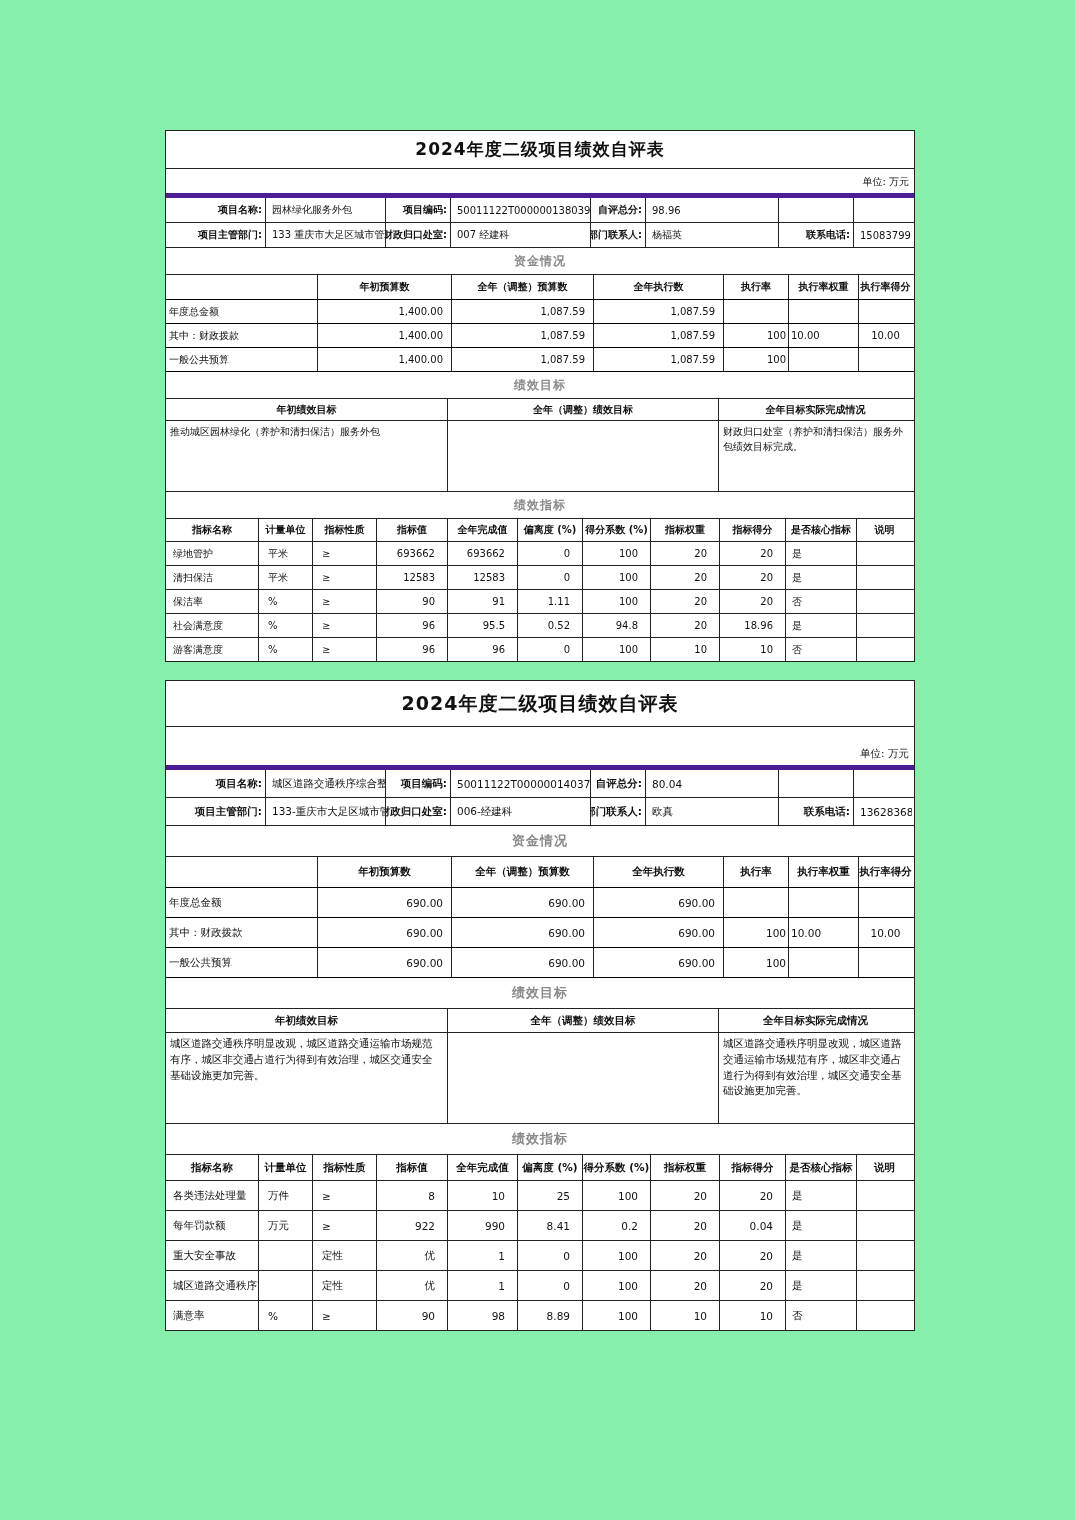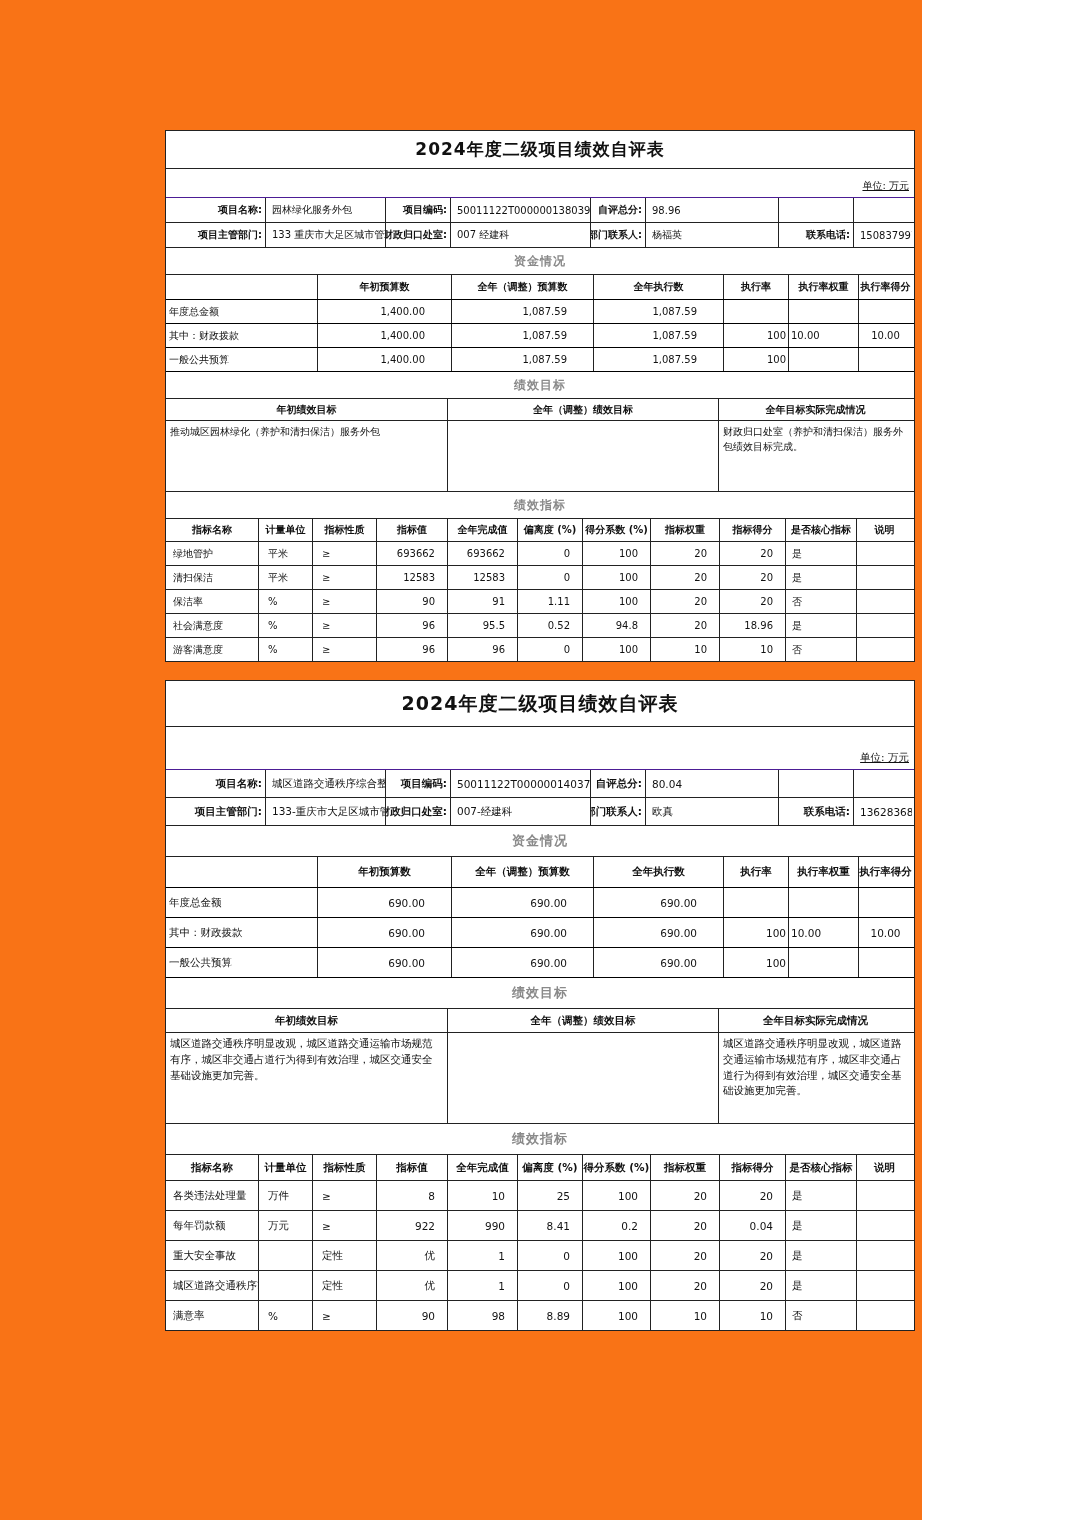--- a/index.html
+++ b/index.html
@@ -1,49 +1,49 @@
 <!DOCTYPE html>
 <html><head>
 <meta charset="utf-8">
 <style>
   html,body{margin:0;padding:0;background:#ffffff;}
   body{width:1075px;height:1520px;font-family:"DejaVu Sans","Liberation Sans",sans-serif;color:#111;}
-  .sheet{position:relative;width:922px;height:1520px;background:#f97316;overflow:hidden;}
+  .sheet{position:relative;width:1075px;height:1520px;background:#86efac;overflow:hidden;}
 
   .report{position:absolute;left:165px;width:748px;border:1.5px solid #222;background:#fff;}
   .t1{top:130px;--fs:10px;--fs-small:10px;--fs-title:17px;--fs-banner:12px;
       --h-title:37px;--h-unit:29px;--h-info:24px;--h-banner:26px;--h-fundhead:24px;--h-fundrow:23px;
       --h-goalhead:21px;--h-goal:70px;--h-indhead:22px;--h-indrow:23px;}
   .t2{top:680px;--fs:10.5px;--fs-small:10.5px;--fs-title:19px;--fs-banner:13px;
       --h-title:45px;--h-unit:43px;--h-info:27px;--h-banner:30px;--h-fundhead:30px;--h-fundrow:29px;
       --h-goalhead:23px;--h-goal:90px;--h-indhead:25px;--h-indrow:29px;}
 
   .title-row{height:var(--h-title);display:flex;align-items:center;justify-content:center;border-bottom:1px solid #222;}
   .title-row h1{margin:0;font-size:var(--fs-title);font-weight:bold;letter-spacing:1px;}
   .unit-row{height:var(--h-unit);display:flex;align-items:flex-end;justify-content:flex-end;
-            padding:0 5px 4px 0;border-bottom:1px solid #4c1d95;font-size:var(--fs-small);box-sizing:border-box;text-decoration:underline;}
+            padding:0 5px 4px 0;border-bottom:5px solid #4c1d95;font-size:var(--fs-small);box-sizing:border-box;}
 
   .cell{box-sizing:border-box;display:flex;align-items:center;overflow:hidden;white-space:nowrap;
         font-size:var(--fs);border-right:1px solid #222;min-width:0;}
   .cell:last-child{border-right:none;}
 
   .info-row{display:grid;grid-template-columns:100px 120px 65px 140px 55px 133px 75px 58px;
             height:var(--h-info);border-bottom:1px solid #222;}
   .info-label{justify-content:flex-end;font-weight:bold;padding-right:3px;}
   .info-value{padding-left:6px;}
 
   .banner{height:var(--h-banner);display:flex;align-items:center;justify-content:center;
           font-weight:bold;color:#8a8a8a;font-size:var(--fs-banner);border-bottom:1px solid #222;letter-spacing:1px;}
 
   .fund-row{display:grid;grid-template-columns:152px 134px 142px 130px 65px 70px 53px;
             height:var(--h-fundrow);border-bottom:1px solid #000000;}
   .fund-head{height:var(--h-fundhead);}
   .fund-head .cell{justify-content:center;font-weight:bold;padding:0;}
   .fc0{padding-left:3px;}
-  .fc1,.fc2,.fc3{justify-content:flex-end;padding-right:26px;}
+  .fc1,.fc2,.fc3{justify-content:flex-end;padding-right:8px;}
   .fc4{justify-content:flex-end;padding-right:2px;}
   .fc5{padding-left:2px;}
   .fc6{justify-content:center;}
 
   .goals-row{display:grid;grid-template-columns:282px 271px 193px;}
   .goals-head{height:var(--h-goalhead);border-bottom:1px solid #222;}
   .goals-head .cell{justify-content:center;font-weight:bold;}
   .goal-body{min-height:var(--h-goal);border-bottom:1px solid #222;}
   .goal-body .cell{white-space:normal;align-items:flex-start;padding:3px 6px 3px 4px;line-height:1.5;}
 
@@ -240,21 +240,21 @@
           <div class="cell info-value">50011122T000000140372</div>
           <div class="cell info-label">自评总分:</div>
           <div class="cell info-value">80.04</div>
           <div class="cell info-label"></div>
           <div class="cell info-value"></div>
         </div>
         <div class="info-row">
           <div class="cell info-label">项目主管部门:</div>
           <div class="cell info-value">133-重庆市大足区城市管理</div>
           <div class="cell info-label">财政归口处室:</div>
-          <div class="cell info-value">007-经建科</div>
+          <div class="cell info-value">006-经建科</div>
           <div class="cell info-label">部门联系人:</div>
           <div class="cell info-value">欧真</div>
           <div class="cell info-label">联系电话:</div>
           <div class="cell info-value">13628368876</div>
         </div>
       </div>
     <div class="banner">资金情况</div>
     <div class="fund">
         <div class="fund-row fund-head">
           <div class="cell hc"></div>

